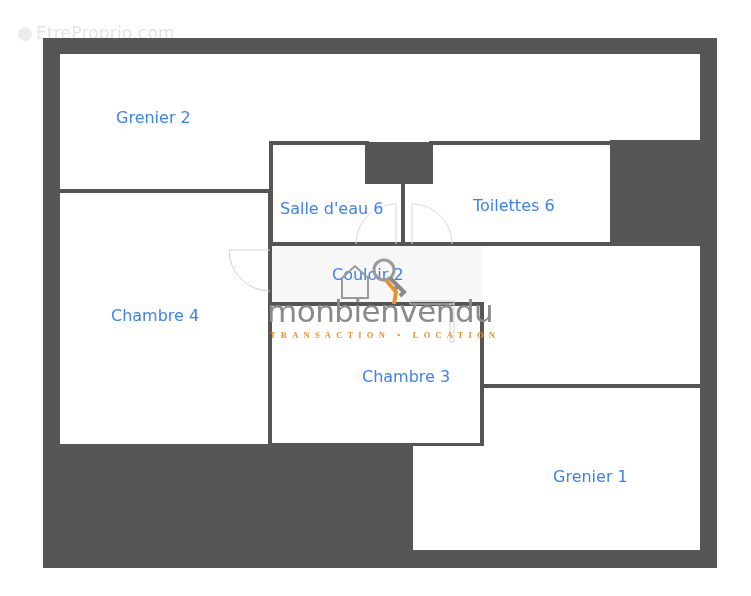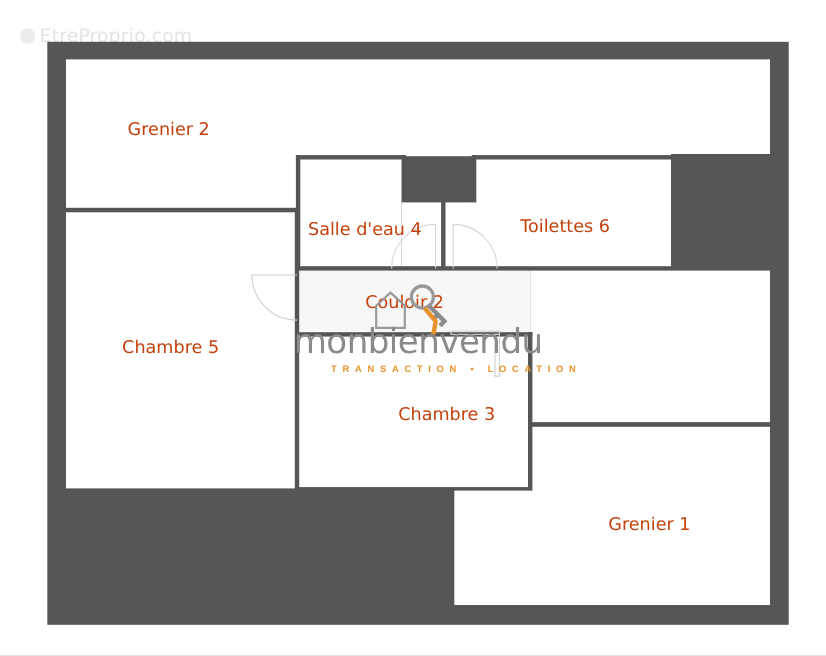--- a/index.html
+++ b/index.html
@@ -2,29 +2,29 @@
 <html><head>
 <meta charset="utf-8">
 <style>
   html, body { margin: 0; padding: 0; background: #ffffff; }
   body { width: 751px; height: 596px; position: relative; overflow: hidden;
          font-family: "DejaVu Sans", sans-serif; }
   .abs { position: absolute; }
   .wall { position: absolute; background: #555555; }
   .fill-dark { position: absolute; background: #565656; }
   .room { position: absolute; background: #ffffff; }
-  .room-label { position: absolute; font-size: 16px; color: #c2410c; white-space: nowrap; }
+  .room-label { position: absolute; font-size: 16px; color: #3b82f6; white-space: nowrap; }
   .watermark { position: absolute; left: 18px; top: 23px; font-size: 17px; color: #e4e4e4;
                font-family: "DejaVu Sans", sans-serif; letter-spacing: 0.2px; text-align: center; }
   .wm-dot { display:inline-block; width:14px; height:14px; border-radius:50%;
             background:#ececec; vertical-align:-2px; margin-right:4px; }
   .logo-main { position: absolute; left: 267px; top: 296px; font-size: 31px; font-weight: normal;
                color: #8a8a8a; letter-spacing: -0.5px; font-family: "DejaVu Sans", sans-serif; line-height: 1; }
   .logo-sub { position: absolute; left: 270px; top: 330px; font-size: 8.5px; font-weight: bold;
-              color: #e8922b; letter-spacing: 5.2px; white-space: nowrap; font-family: Liberation Sans, sans-serif; margin-left: 31px; }
+              color: #e8922b; letter-spacing: 5.2px; white-space: nowrap; font-family: Liberation Serif, serif; }
 </style>
 </head>
 <body>
 
 <div class="watermark">
   <span class="wm-dot"></span><span>EtreProprio.com</span>
 </div>
 
 <div>
 
@@ -75,24 +75,24 @@
   <svg class="abs" style="left:352px; top:200px;" width="110" height="46">
     <path d="M4 44 A40 40 0 0 1 44 4 L44 44" fill="none" stroke="#d8d8d8" stroke-width="1"></path>
     <path d="M60 44 L60 4 A40 40 0 0 1 100 44" fill="none" stroke="#d8d8d8" stroke-width="1"></path>
   </svg>
   <svg class="abs" style="left:400px; top:296px;" width="60" height="50">
     <rect x="10" y="5" width="44" height="3" fill="none" stroke="#cfcfcf"></rect>
     <rect x="50" y="8" width="4" height="38" fill="none" stroke="#cfcfcf"></rect>
   </svg>
 
   <div class="room-label" style="left:116px; top:108px;">Grenier 2</div>
-  <div class="room-label" style="left:280px; top:199px;">Salle d'eau 4</div>
+  <div class="room-label" style="left:280px; top:199px;">Salle d'eau 6</div>
   <div class="room-label" style="left:473px; top:196px;">Toilettes 6</div>
   <div class="room-label" style="left:332px; top:265px;">Couloir 2</div>
-  <div class="room-label" style="left:111px; top:306px;">Chambre 5</div>
+  <div class="room-label" style="left:111px; top:306px;">Chambre 4</div>
   <div class="room-label" style="left:330px; top:367px;margin-left:32px;">Chambre 3</div>
   <div class="room-label" style="left:553px; top:467px;">Grenier 1</div>
 </div>
 
 <div>
   <svg class="abs" style="left:338px; top:256px;" width="90" height="50">
     <path d="M4 22 L17 10 L30 22 L30 42 L4 42 Z" fill="none" stroke="#9a9a9a" stroke-width="2"></path>
     <circle cx="46" cy="14" r="10" fill="none" stroke="#9a9a9a" stroke-width="3"></circle>
     <path d="M52 22 L66 36 L62 40 M60 30 L56 34" fill="none" stroke="#8a8a8a" stroke-width="4"></path>
     <path d="M48 24 L58 36 L56 48" fill="none" stroke="#e8922b" stroke-width="4"></path>

